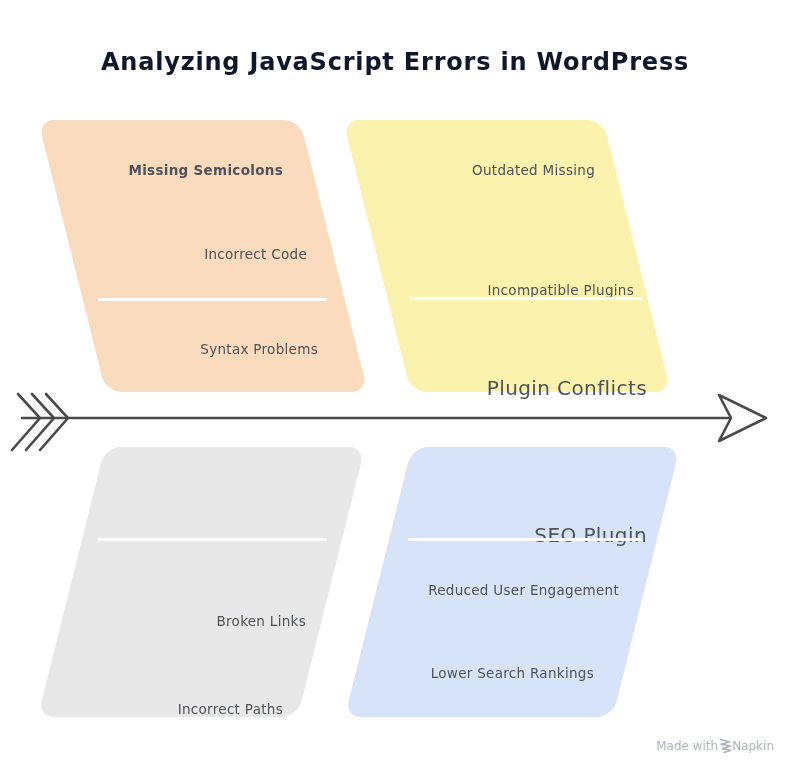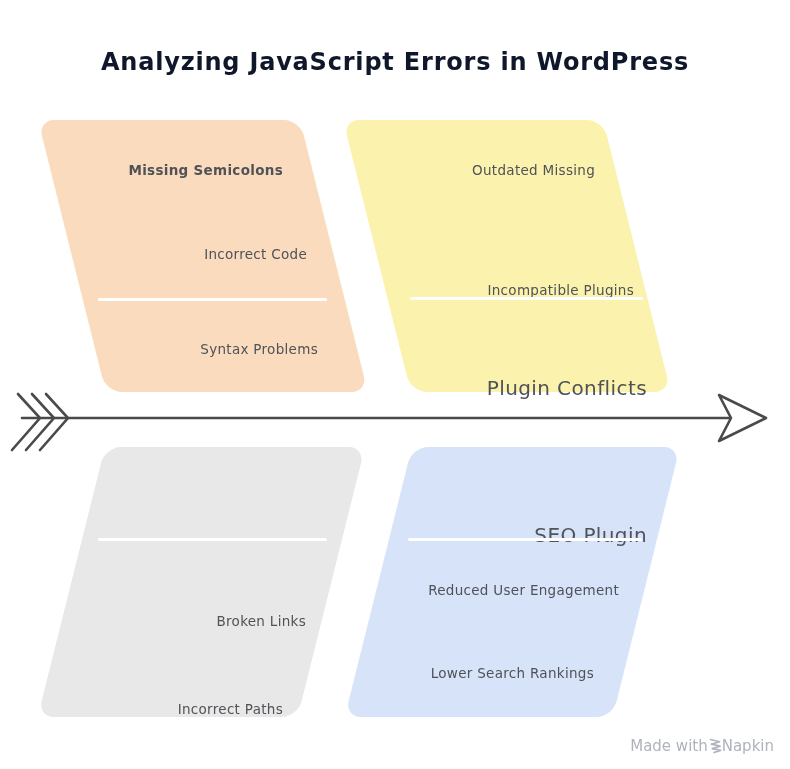--- a/index.html
+++ b/index.html
@@ -28,21 +28,21 @@
   .item { font-size:13.5px; line-height:20px; }
   .cat  { font-size:20px;  line-height:26px; letter-spacing:0.4px;margin-top:40px; }
 
   .divider { position:absolute; height:2.5px; background:#ffffff; border-radius:2px; }
 
   .spine { position:absolute; left:0; top:385px; width:790px; height:70px; }
 
   .watermark {
     position:absolute; right:16px; top:736px; height:20px;
     display:flex; align-items:center; gap:0;
-    color:#AEB3BD; font-size:15px; text-decoration:none; cursor:pointer;
+    color:#AEB3BD; font-size:12px; text-decoration:none; cursor:pointer;
   }
   .watermark .napkin-logo { display:block; }
 </style>
 </head>
 <body>
 
 <div id="canvas">
 
   <div class="page-title">Analyzing JavaScript Errors in WordPress</div>
 

